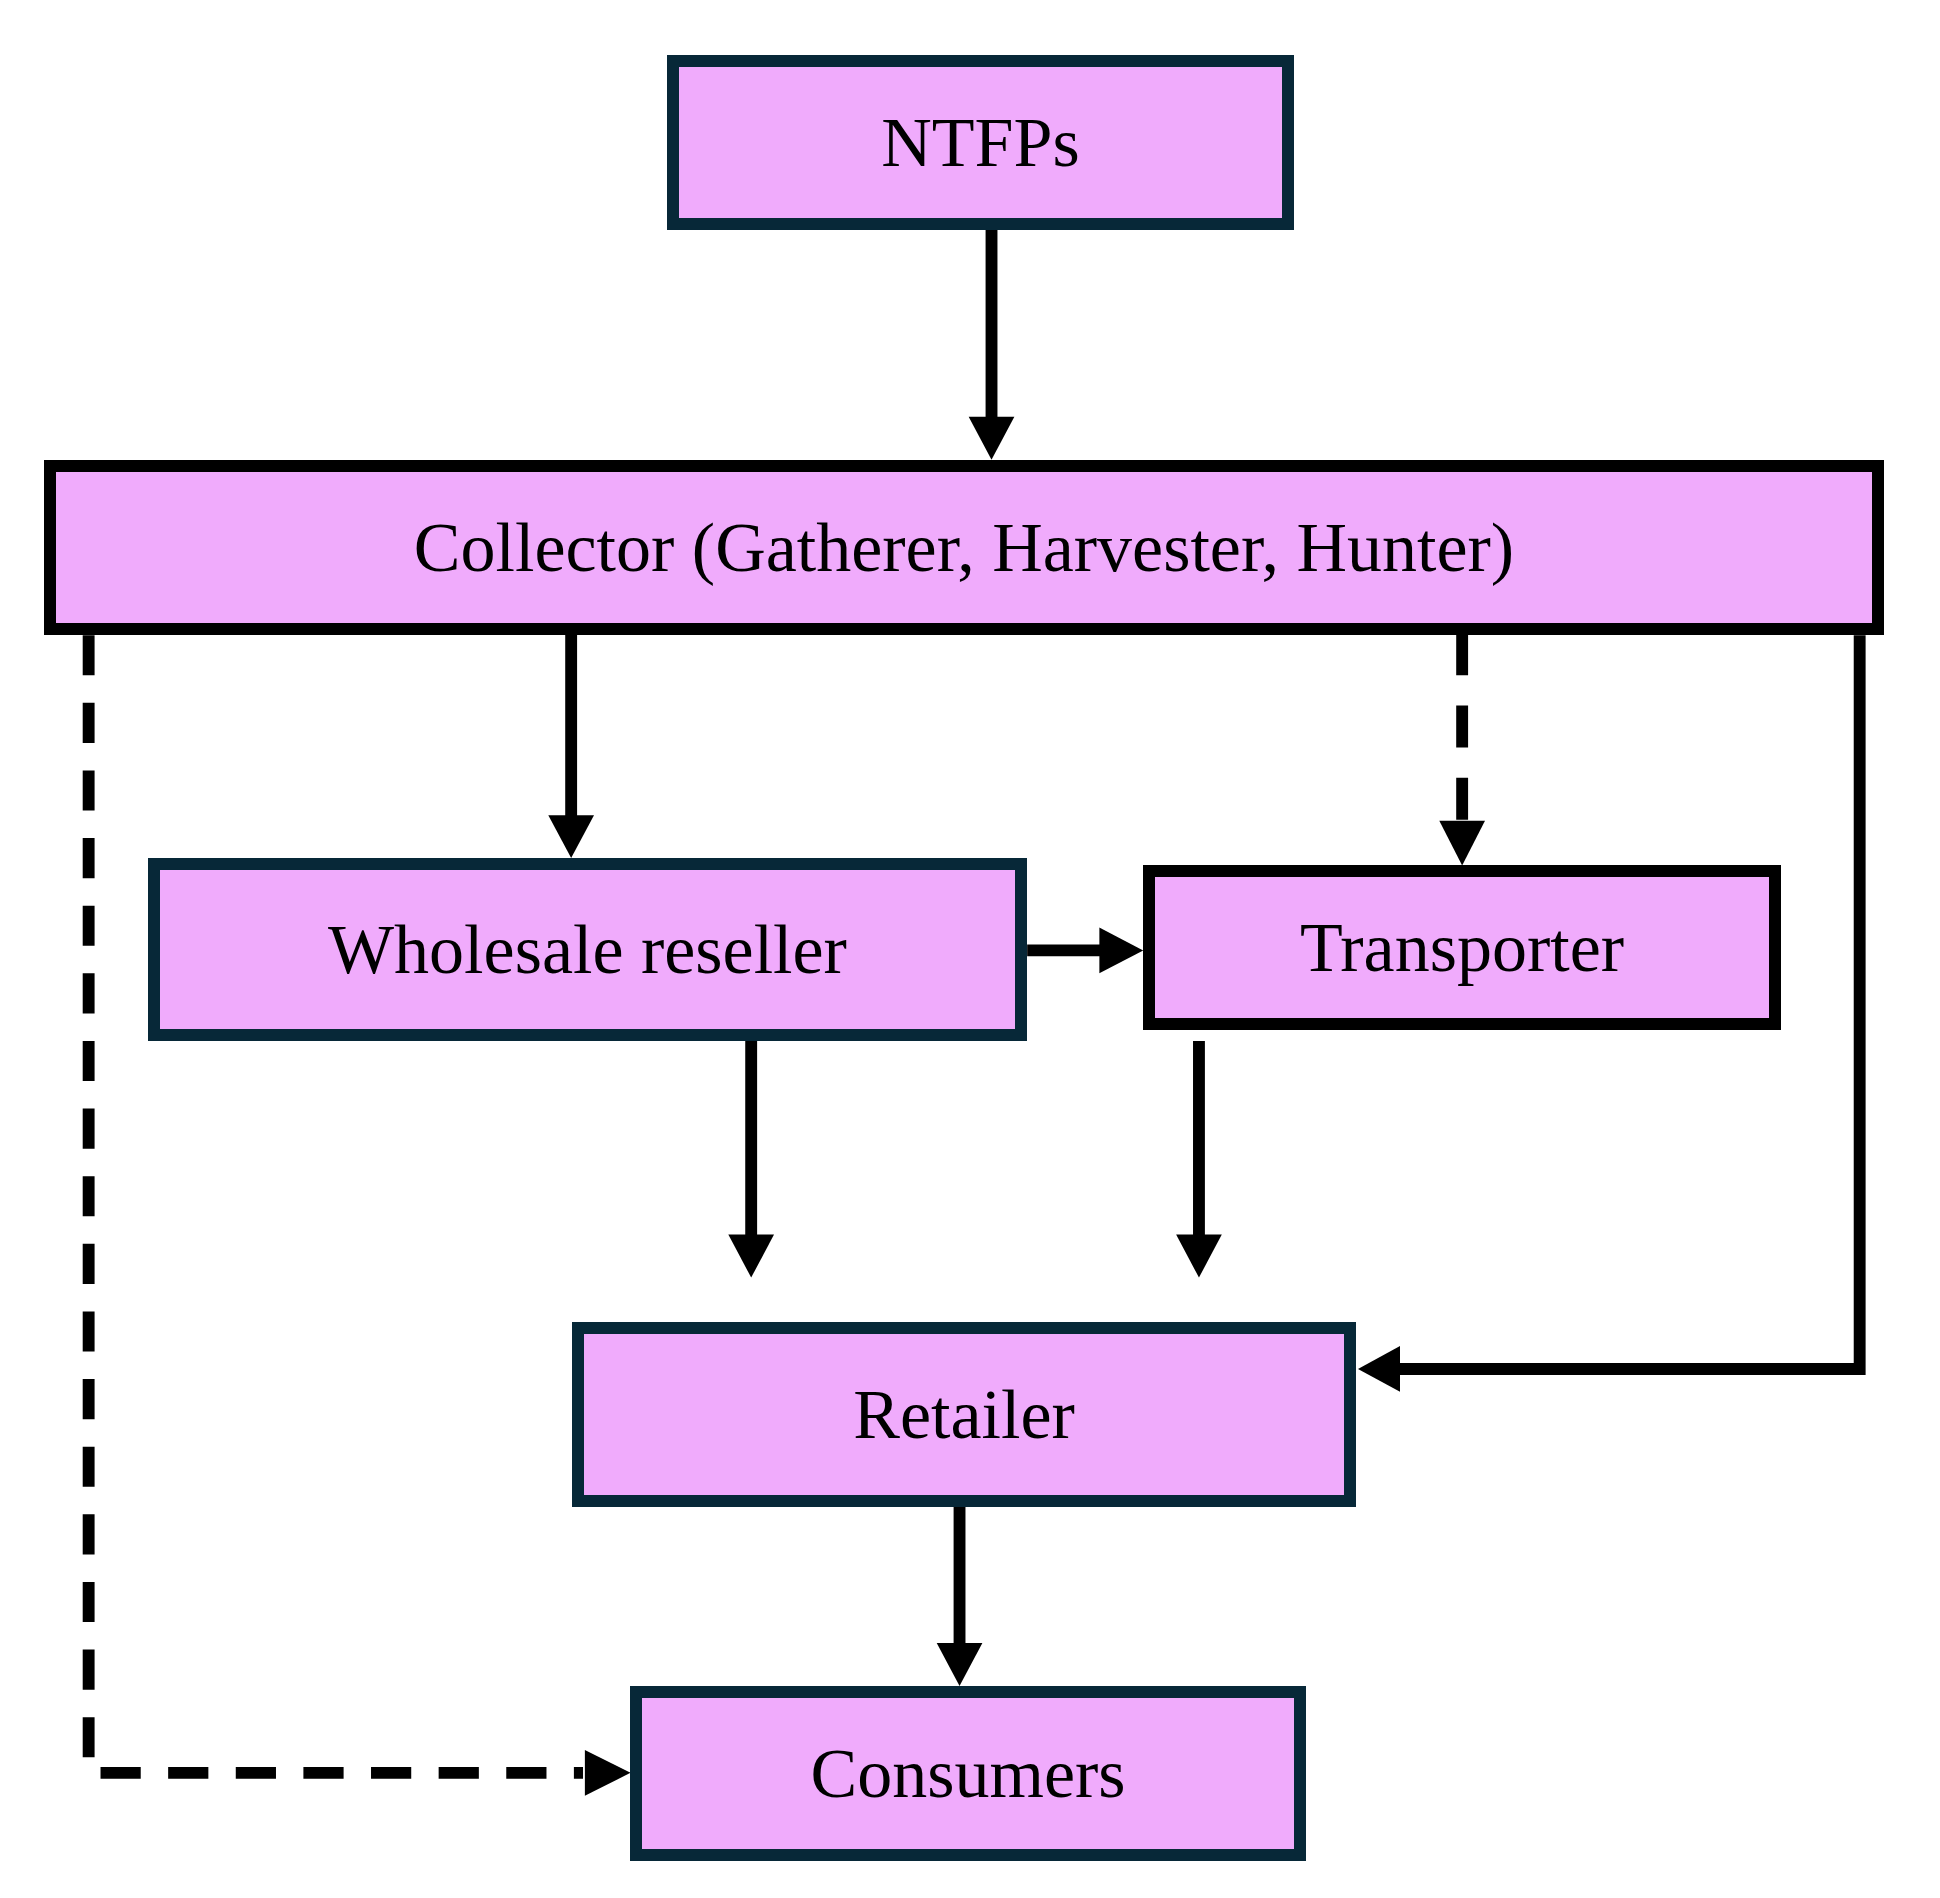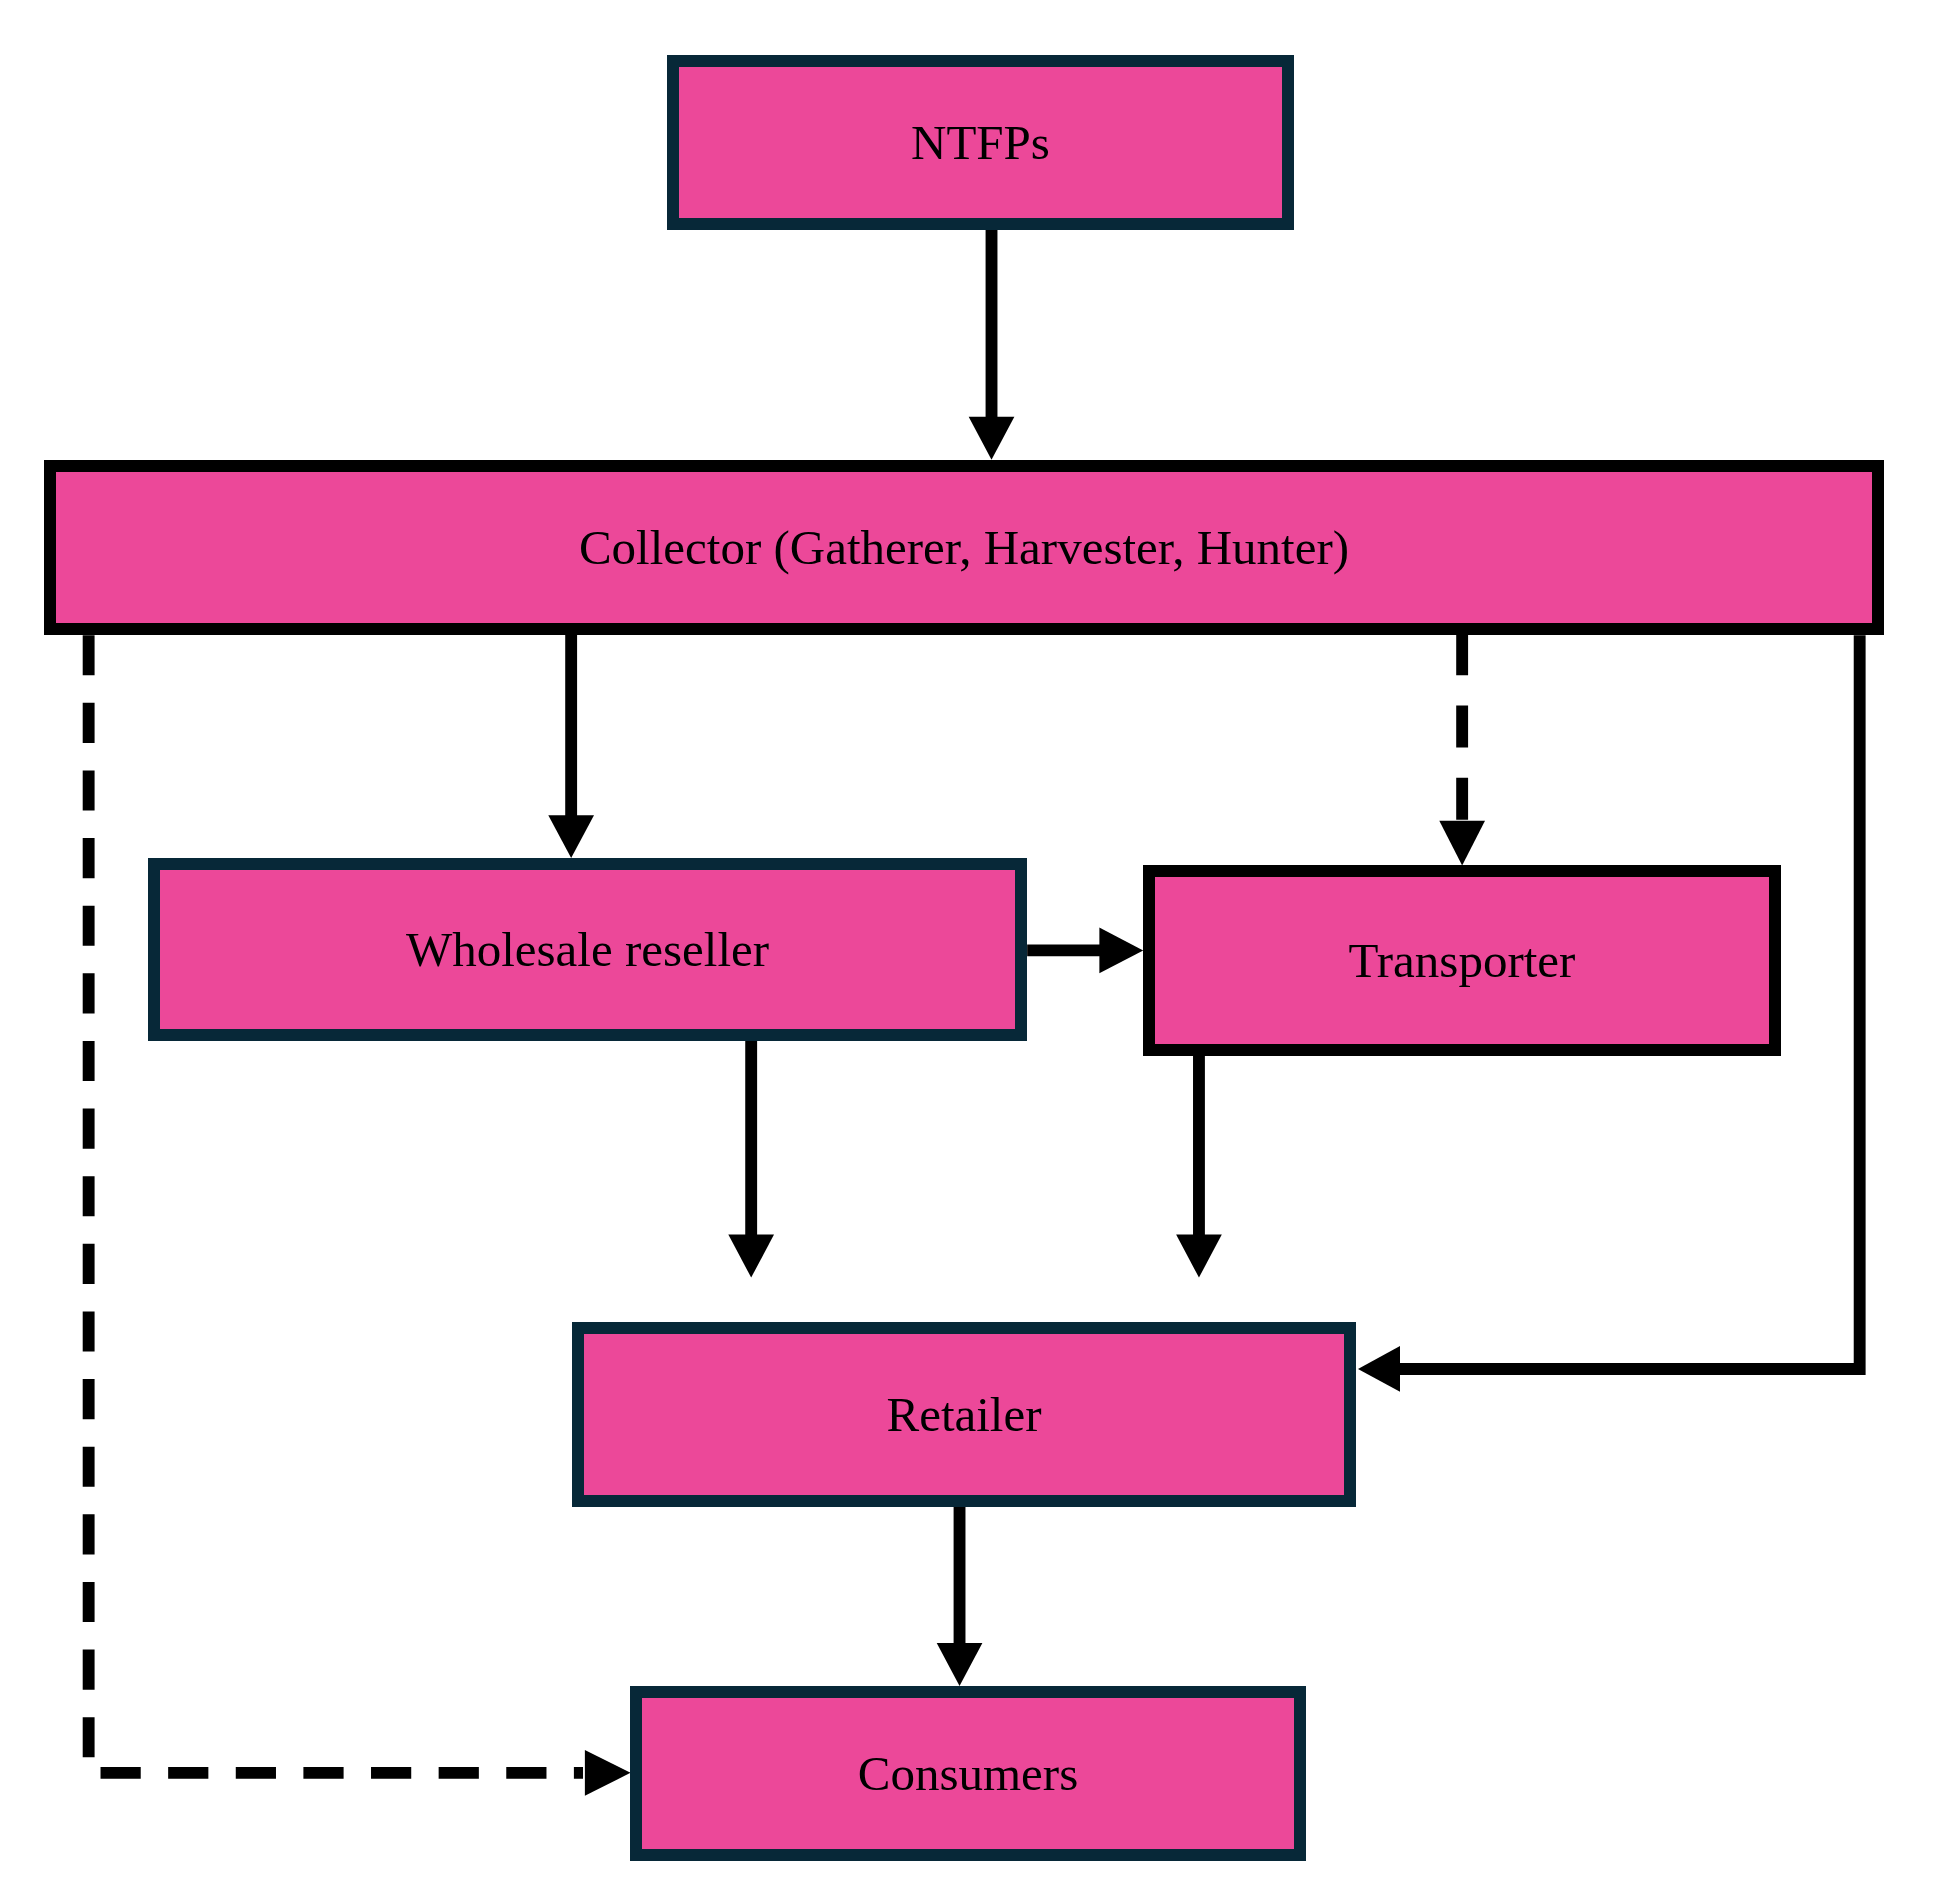--- a/index.html
+++ b/index.html
@@ -21,37 +21,37 @@
     stroke: var(--edge, #000000);
     stroke-width: 13;
     fill: none;
   }
   .edge-line.dashed-v { stroke-dasharray: 46 33; }
   .edge-line.dashed-e { stroke-dasharray: 44 30; }
   .arrowhead { fill: var(--edge, #000000); stroke: none; }
   .node {
     position: absolute;
     box-sizing: border-box;
-    background: #ec4899;
+    background: #f0abfc;
     display: flex;
     align-items: center;
     justify-content: center;
     text-align: center;
     color: var(--text, #000000);
-    font-size: 49px;
+    font-size: 70px;
     line-height: 1.1;
     white-space: nowrap;
   }
   .node.navy  { border: 12.8px solid var(--node-border-navy, #072838); }
   .node.black { border: 12.8px solid var(--node-border-black, #000000); }
 
   #node-ntfps       { left: 667px;  top: 55px;   width: 627px;  height: 175px; }
   #node-collector   { left: 44px;   top: 460px;  width: 1840px; height: 175px; }
   #node-wholesale   { left: 148px;  top: 858px;  width: 879px;  height: 183px; }
-  #node-transporter { left: 1143px; top: 865px;  width: 638px;  height: 191px; }
+  #node-transporter { left: 1143px; top: 865px;  width: 638px;  height: 165px; }
   #node-retailer    { left: 572px;  top: 1322px; width: 784px;  height: 185px; }
   #node-consumers   { left: 630px;  top: 1686px; width: 676px;  height: 175px; }
 </style>
 </head>
 <body>
 
 <div class="canvas">
 
   <svg class="edges-layer" viewBox="0 0 2124 2078" xmlns="http://www.w3.org/2000/svg">
 

